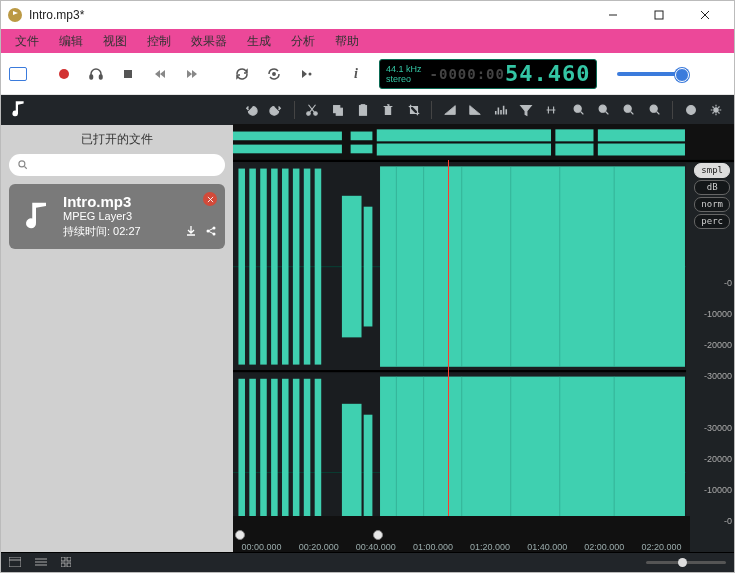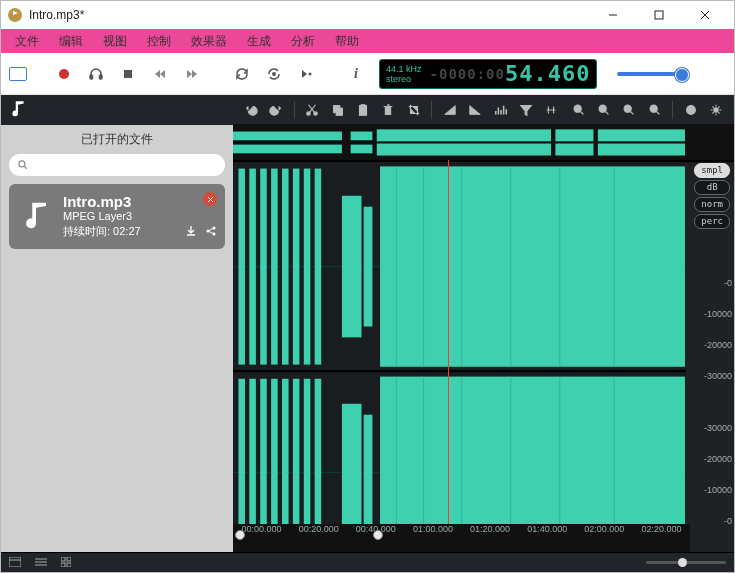--- a/index.html
+++ b/index.html
@@ -76,21 +76,21 @@
   
   
   .right-col{flex:1;display:flex;flex-direction:column;min-width:0;}
   .wave-area{flex:1;position:relative;background:var(--bg-darker);overflow:hidden;}
   .canvas{position:absolute;inset:0;}
   .scale-labels{position:absolute;right:2px;top:150px;bottom:22px;display:flex;flex-direction:column;justify-content:space-between;align-items:flex-end;font:9px/9px monospace;color:#aaa;padding:4px 0;}
   .mini-btns{position:absolute;right:4px;top:38px;display:flex;flex-direction:column;gap:2px;}
   .mini-btn{font:9px/13px monospace;color:#ccc;border:1px solid #666;border-radius:7px;padding:0 6px;text-align:center;background:rgba(0,0,0,0.3);}
   .mini-btn.on{background:#ddd;color:#222;border-color:#ddd;}
   .playhead{position:absolute;top:35px;bottom:22px;width:1px;background:#ff3b2f;left:43%;}
-  .time-axis{position:absolute;left:0;right:44px;bottom:0;height:28px;background:#111;display:flex;align-items:flex-start;font:9px monospace;color:#9aa;}
+  .time-axis{position:absolute;left:0;right:44px;bottom:0;height:36px;background:#111;display:flex;align-items:flex-end;font:9px monospace;color:#9aa;}
   .time-tick{flex:1;text-align:center;white-space:nowrap;}
   .axis-handle{position:absolute;bottom:12px;width:10px;height:10px;border-radius:50%;border:1px solid #888;background:#e8e8e8;}
   
   
   .statusbar{height:20px;background:var(--bg-dark);border-top:1px solid #000;display:flex;align-items:center;color:#aaa;font-size:10px;padding:0 8px;gap:14px;}
   .status-slider{margin-left:auto;width:80px;height:3px;background:#555;position:relative;border-radius:2px;}
   .status-slider::after{content:"";position:absolute;left:40%;top:-3px;width:9px;height:9px;border-radius:50%;background:#ddd;}
 </style>
 </head>
 <body>

